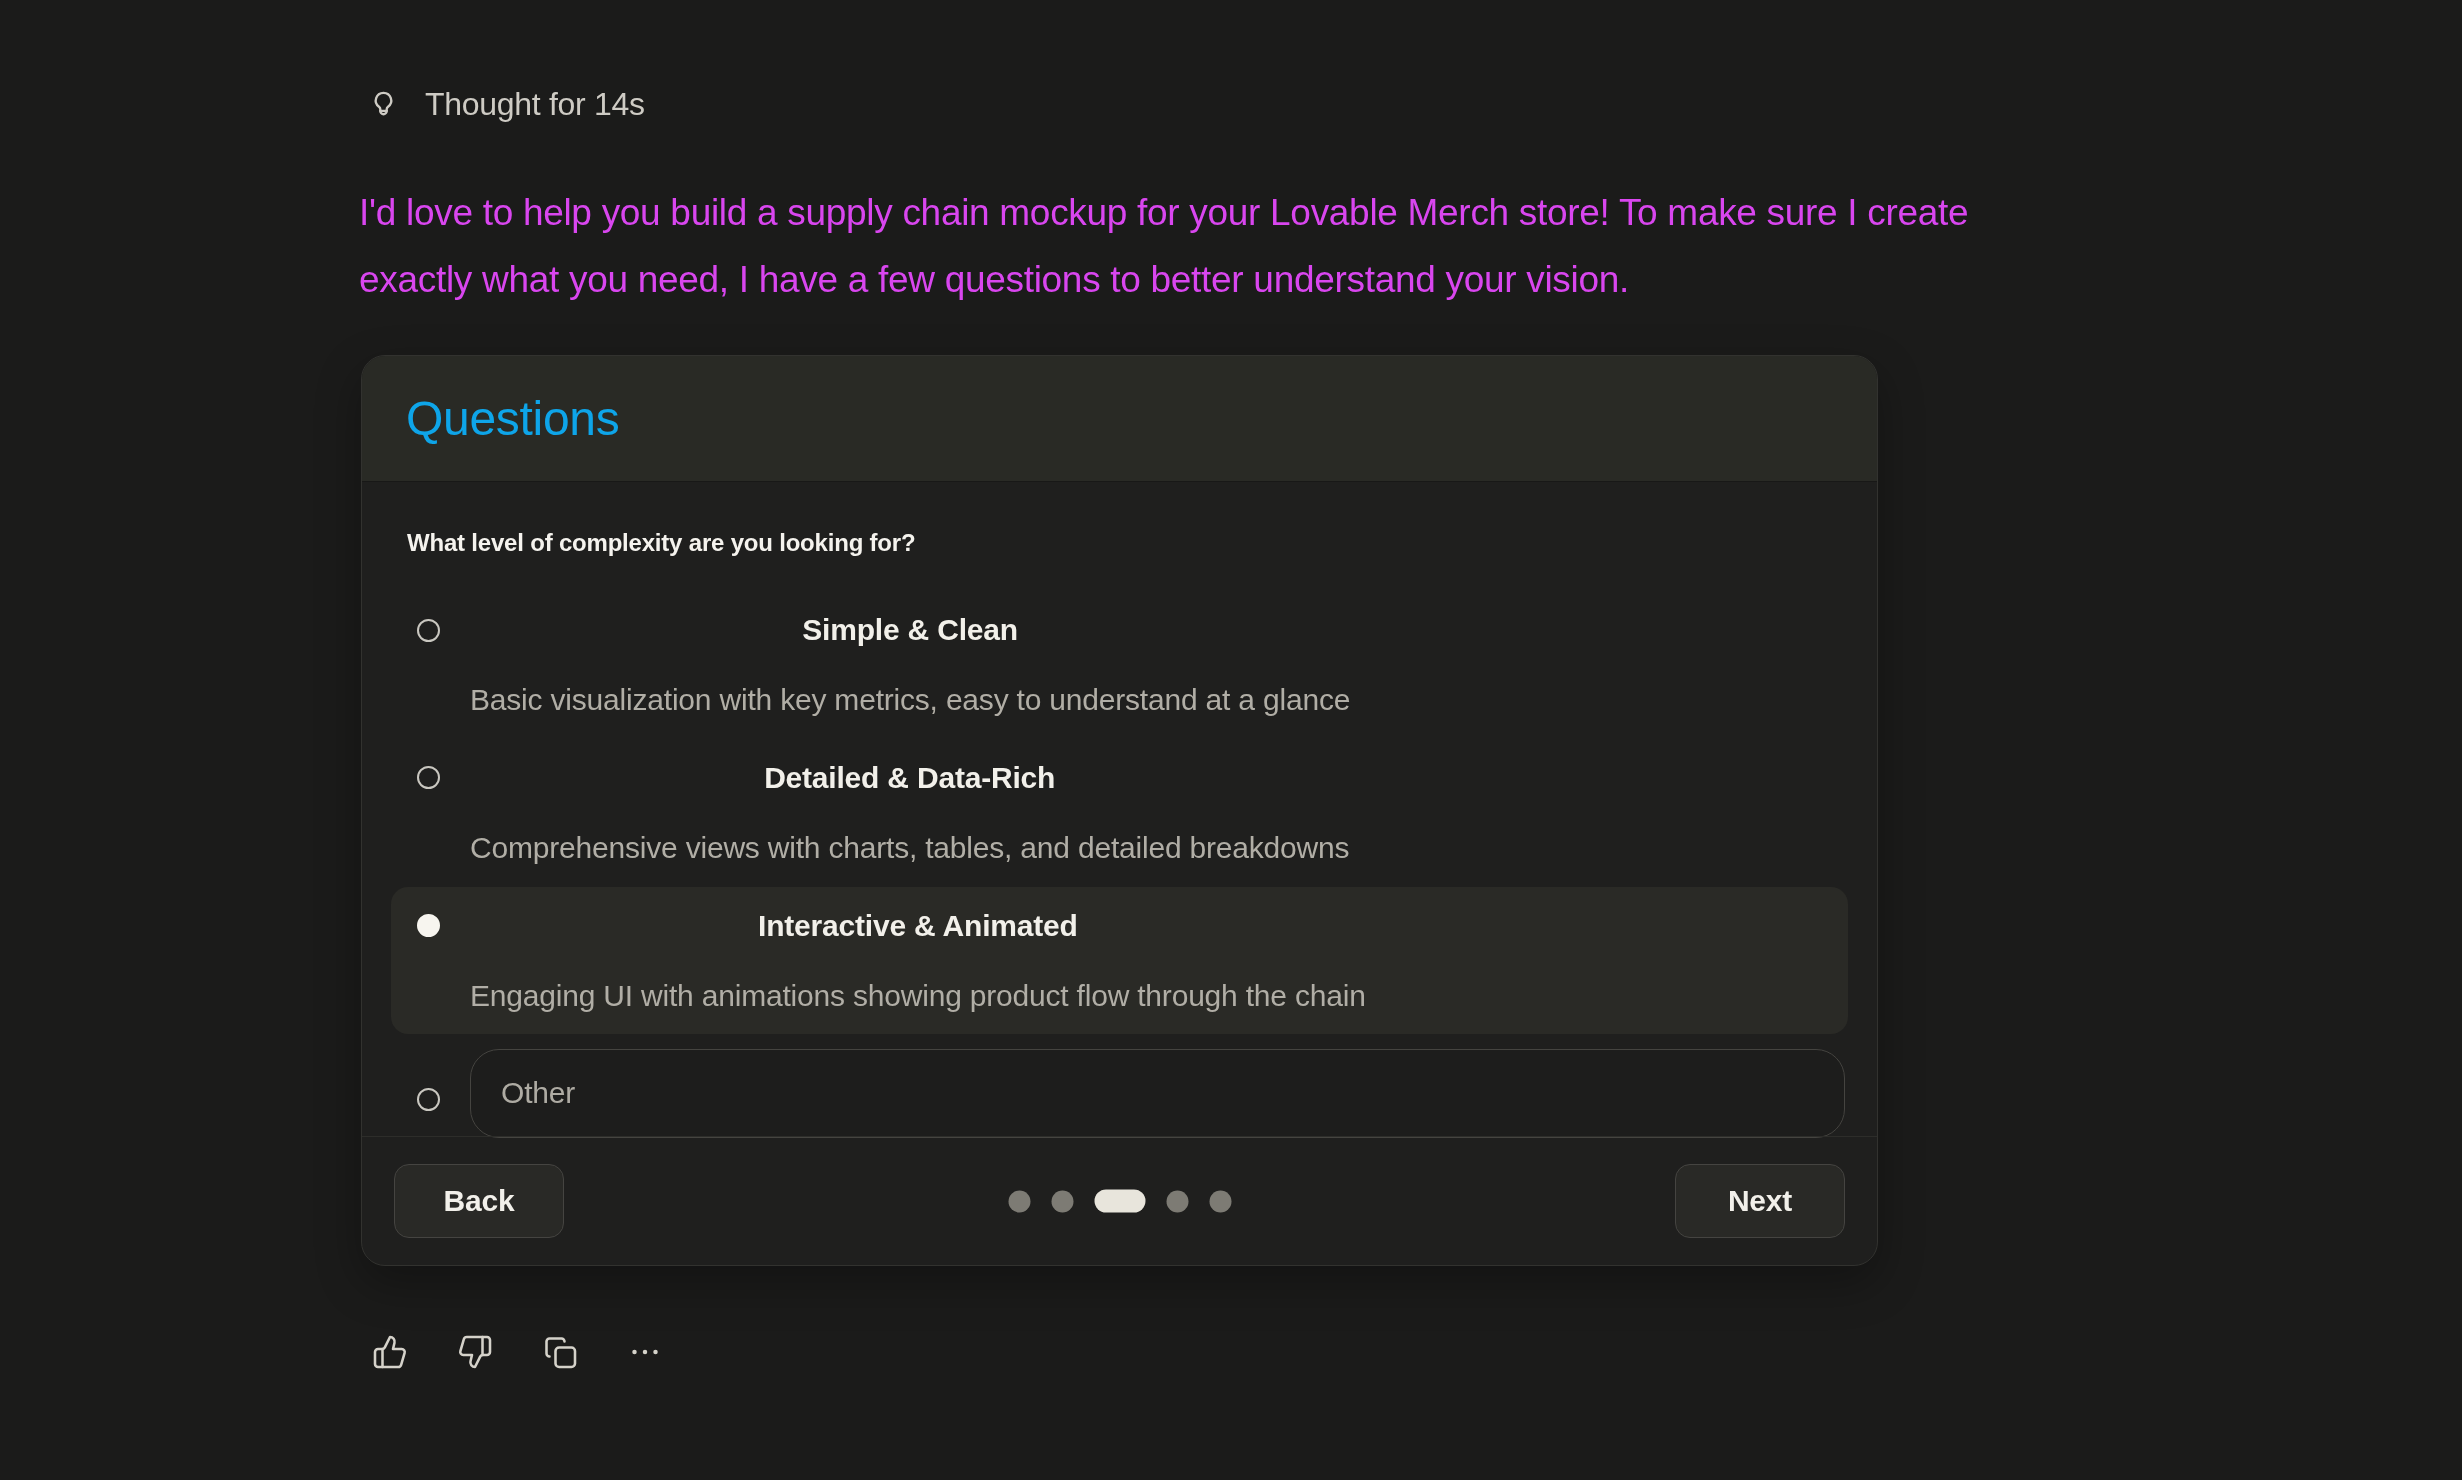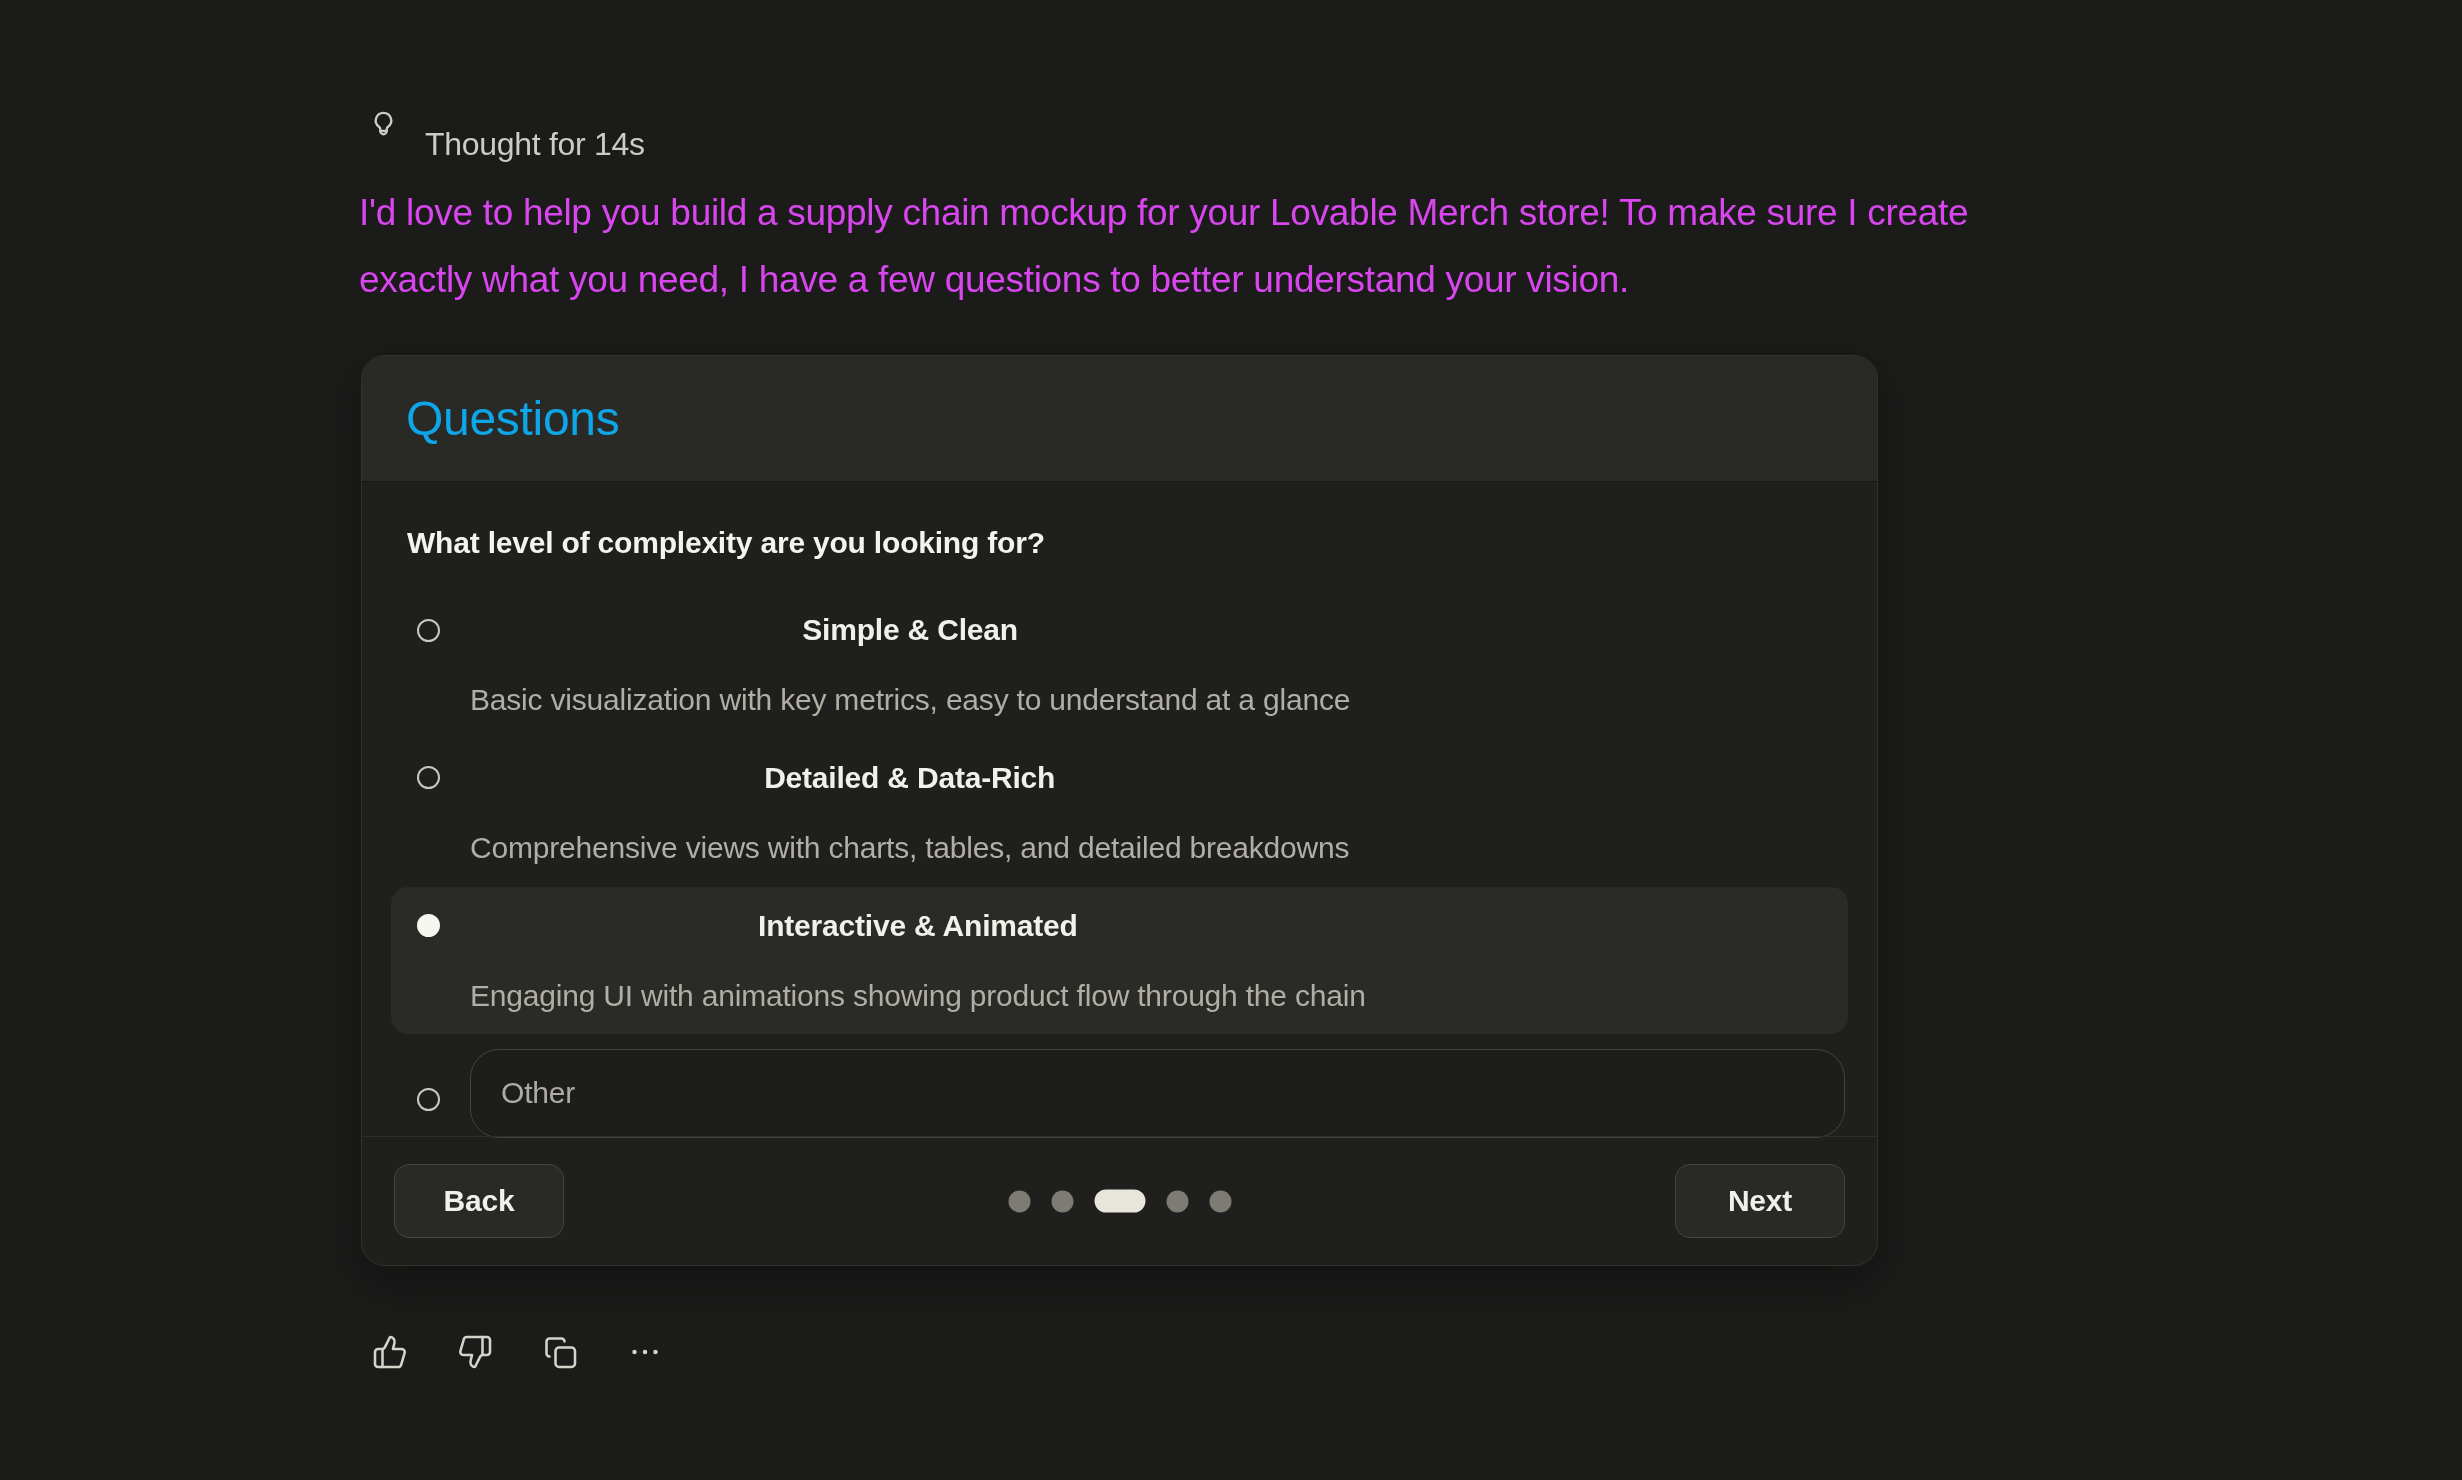--- a/index.html
+++ b/index.html
@@ -11,21 +11,21 @@
     position: relative;
   }
 
   
   .thought-row {
     position: absolute; left: 367px; top: 86px;
     display: flex; align-items: center; gap: 25px;
     color: #cecbc4;
   }
   .thought-row svg { width: 33px; height: 33px; display: block; }
-  .thought-label { font-size: 32px; letter-spacing: -0.3px; margin-top: 40px; }
+  .thought-label { font-size: 32px; letter-spacing: -0.3px; }
 
   
   .message {
     position: absolute; left: 359px; top: 179px;
     width: 1955px;
     font-size: 37px; line-height: 67px; letter-spacing: -0.3px;
     color: #d946ef;
   }
 
   
@@ -46,21 +46,21 @@
     padding: 0 44px;
   }
   .card-title {
     font-size: 48px; font-weight: 500; letter-spacing: -0.3px;
     color: #0ea5e9;
     text-align: center;
   }
   .card-body { padding: 45px 29px 0 29px; }
   .question-title {
     margin: 0 16px 32px 16px;
-    font-size: 30px; line-height: 32px; font-weight: 700;
+    font-size: 24px; line-height: 32px; font-weight: 700;
     letter-spacing: -0.2px;
     color: #f5f3ee;
   }
   .option-row {
     display: flex; align-items: flex-start; gap: 30px;
     padding: 14.4px 26px;
     border-radius: 17px;
     cursor: pointer;
   }
   .option-row.selected { background: #2a2a26; }

